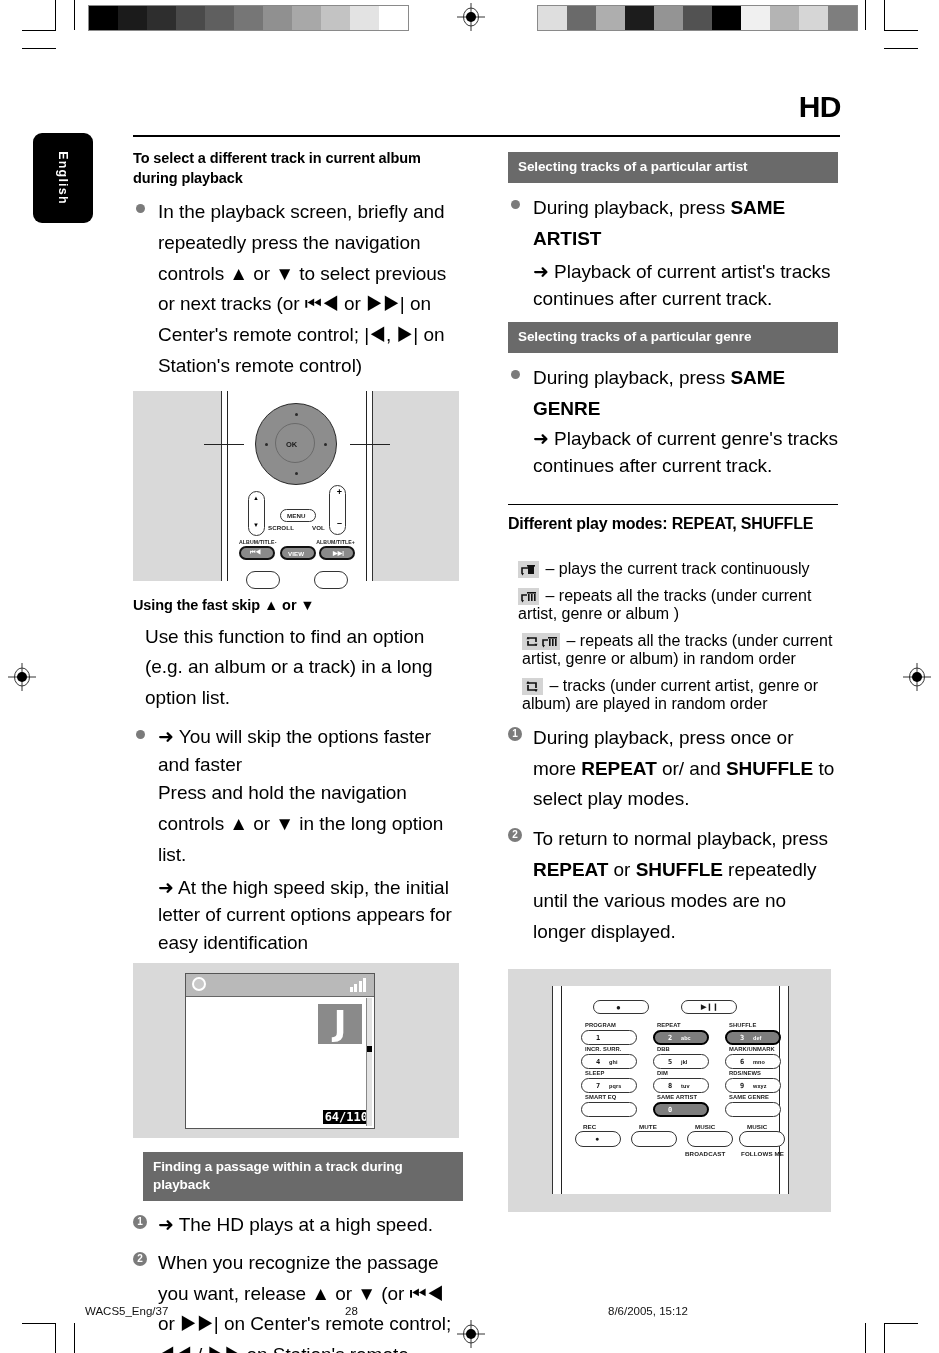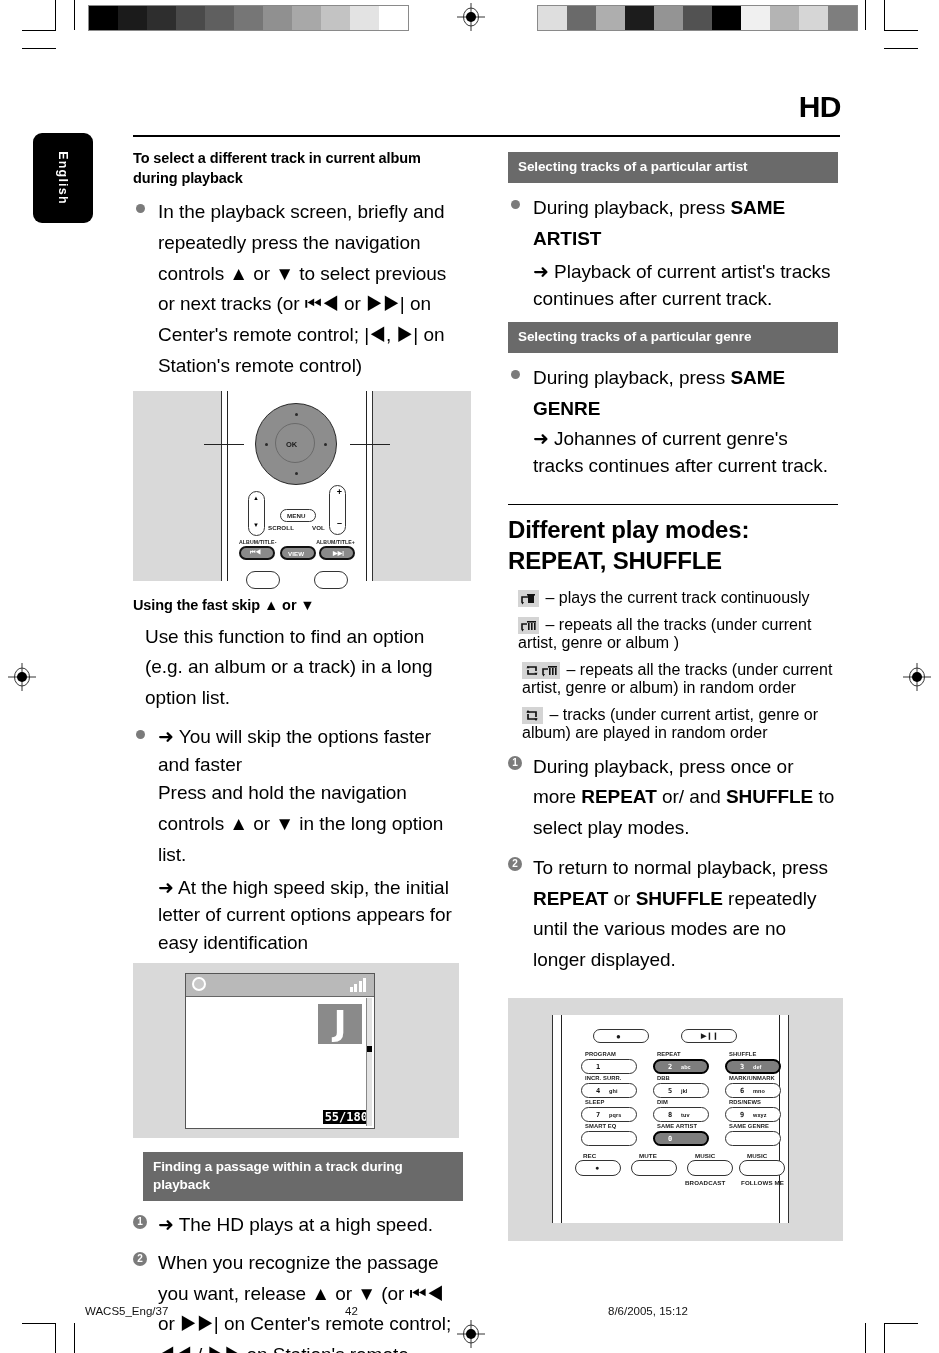--- a/index.html
+++ b/index.html
@@ -89,23 +89,23 @@
   #col-right { left: 508px; }
 
   h3.subhead {
     font-size: 14.5px;
     font-weight: bold;
     margin: 0 0 9px 0;
     line-height: 1.38;
     letter-spacing: -0.1px;
   }
   h2.bighead {
-    font-size: 24px;
-    font-weight: bold;
-    margin: 0 0 12px 0;
+    font-size: 16px;
+    font-weight: bold;
+    margin: 0 0 25px 0;
     line-height: 1.3;
     letter-spacing: -0.2px;
   }
 
   .bar-head {
     background: #6a6a6a;
     color: #fff;
     font-size: 13.5px;
     font-weight: bold;
     padding: 6px 10px 7px 10px;
@@ -155,21 +155,20 @@
     text-align: center;
     line-height: 14px;
   }
   .num-row { position: relative; padding-left: 25px; margin-bottom: 9px; }
   b { font-weight: bold; }
 
   
   .figbox {
     background: #d9d9d9;
     position: relative;
-    padding-left: 12px;
   }
   #fig-remote1 { width: 326px; height: 190px; margin: 4px 0 14px 0; }
   #fig-remote2 { width: 323px; height: 243px; margin: 22px 0 0 0; }
 
   .remote-body {
     position: absolute;
     background: #fff;
     border-left: 1.5px solid #333;
     border-right: 1.5px solid #333;
   }
@@ -506,21 +505,21 @@
         <div id="lcd-topbar">
           <div id="lcd-clock"></div>
           <div id="lcd-signal">
             <i style="height:5px"></i>
               <i style="height:8px"></i>
               <i style="height:11px"></i>
               <i style="height:14px"></i>
           </div>
         </div>
         <div id="lcd-letter">J</div>
-        <div id="lcd-count">55/180</div>
+        <div id="lcd-count">64/110</div>
         <div id="lcd-scroll">
           <div id="lcd-scroll-thumb"></div>
         </div>
       </div>
     </div>
 
     <div class="bar-head indent">Finding a passage within a track during playback</div>
 
     <div class="num-row">
       <span class="numdot">1</span>
@@ -542,21 +541,21 @@
       <span class="bullet-dot"></span>
       <p class="body" style="margin-bottom:3px;"><span>During playback, press </span><b>SAME ARTIST</b></p>
       <p class="body tight">➜ Playback of current artist's tracks continues after current track.</p>
     </div>
 
     <div class="bar-head" style="margin-top:8px;">Selecting tracks of a particular genre</div>
 
     <div class="bullet-row">
       <span class="bullet-dot"></span>
       <p class="body" style="margin-bottom:0;"><span>During playback, press </span><b>SAME GENRE</b></p>
-      <p class="body tight">➜ Johannes of current genre's tracks continues after current track.</p>
+      <p class="body tight">➜ Playback of current genre's tracks continues after current track.</p>
     </div>
 
     <h2 class="bighead rule-top" style="margin-top:24px;">Different play modes: REPEAT, SHUFFLE</h2>
 
     <div class="mode-row">
       <span class="mode-icon">
         <svg width="17" height="15" viewBox="0 0 17 15">
           <path d="M2 11 L2 6 L8 6" stroke="#111" stroke-width="1.6" fill="none"></path>
           <path d="M1 11 l1.5 2.5 l1.5 -2.5 z" fill="#111"></path>
           <rect x="8" y="4" width="6" height="8" fill="#111"></rect>
@@ -683,17 +682,17 @@
             <div class="btn-label" style="left: 132px; top: 164px; font-size: 6.2px;">BROADCAST</div>
             <div class="btn-label" style="left: 188px; top: 164px; font-size: 6.2px;">FOLLOWS ME</div>
           </div>
       </div>
     </div>
 
   </div>
 
   <div id="footer">
     <span class="f1">WACS5_Eng/37</span>
-    <span class="f2">42</span>
+    <span class="f2">28</span>
     <span class="f3">8/6/2005, 15:12</span>
   </div>
 
 </div>
 
 </body></html>

